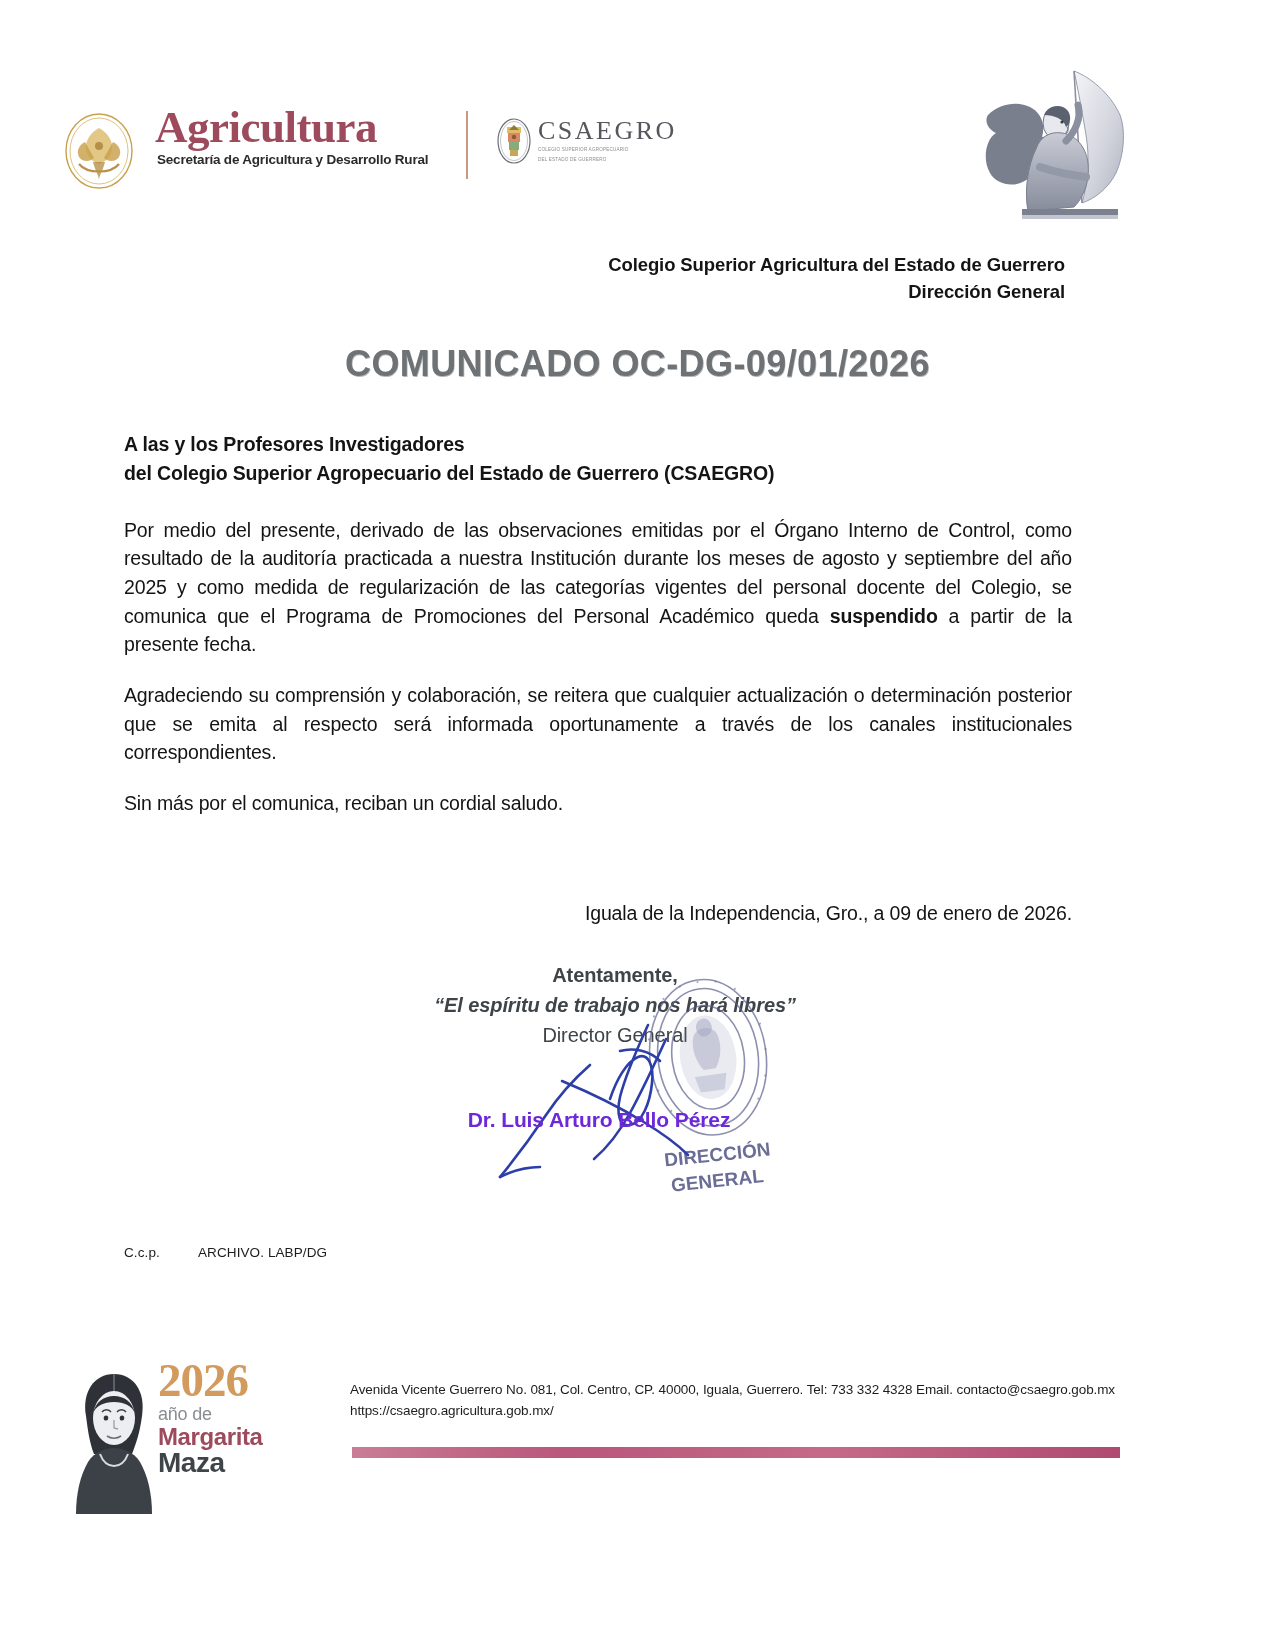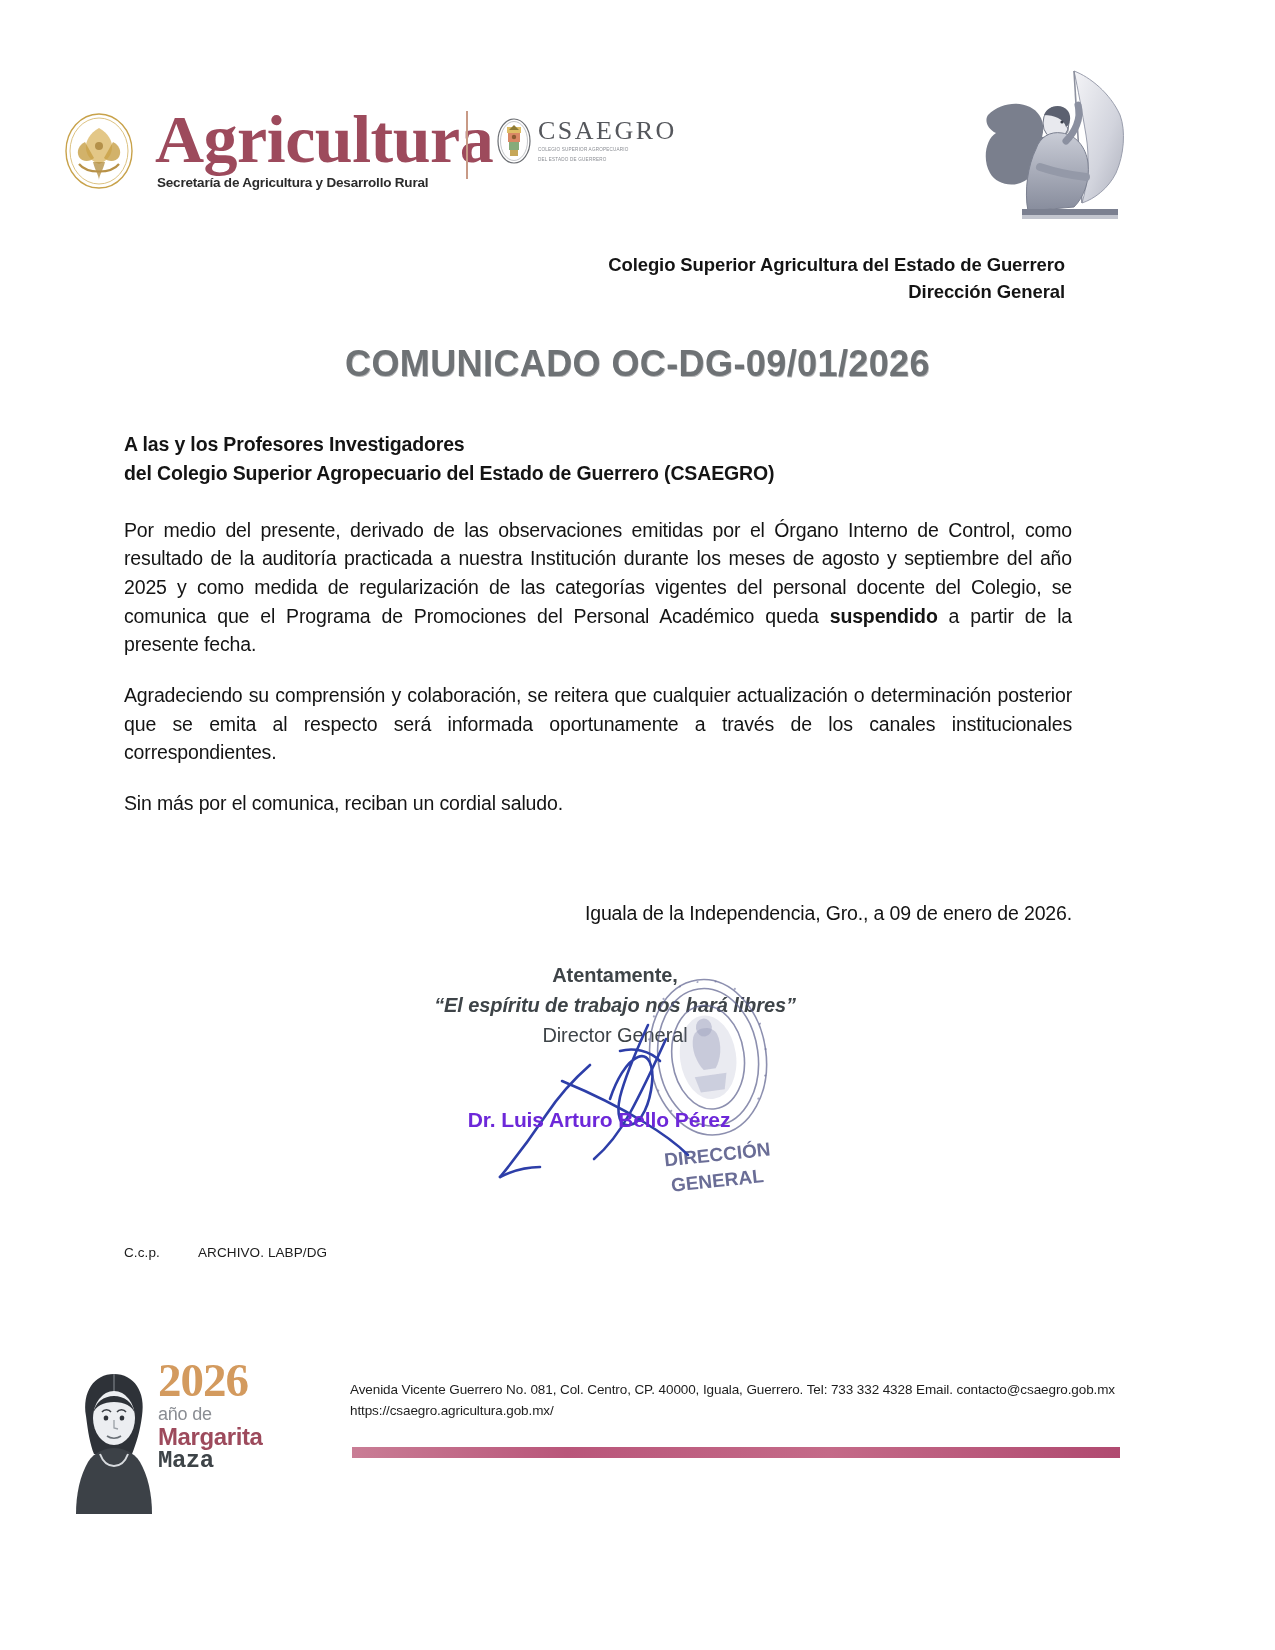--- a/index.html
+++ b/index.html
@@ -34,21 +34,21 @@
     width: 72px;
     height: 78px;
   }
   .agri-block {
     position: absolute;
     left: 155px;
     top: 10px;
   }
   .agri-word {
     font-family: "Liberation Serif", serif;
-    font-size: 68px;
+    font-size: 45px;
     font-weight: 700;
     color: #9d4a5c;
     letter-spacing: -0.5px;
     line-height: 1;
   }
   .agri-sub {
     font-family: "Liberation Sans", sans-serif;
     font-size: 13.5px;
     font-weight: 700;
     color: #2b2b2b;
@@ -279,22 +279,22 @@
     margin-top: 2px;
   }
   .m-name1 {
     font-size: 24px;
     font-weight: 700;
     color: #9d4a5c;
     letter-spacing: -0.4px;
     margin-top: 2px;
   }
   .m-name2 {
-    font-family: Liberation Mono, monospace;
-    font-size: 24px;
+    font-family: Liberation Sans, sans-serif;
+    font-size: 28px;
     font-weight: 700;
     color: #3e4448;
     letter-spacing: -0.5px;
     line-height: 1;
   }
   .footer-addr {
     position: absolute;
     left: 350px;
     top: 1380px;
     width: 800px;

